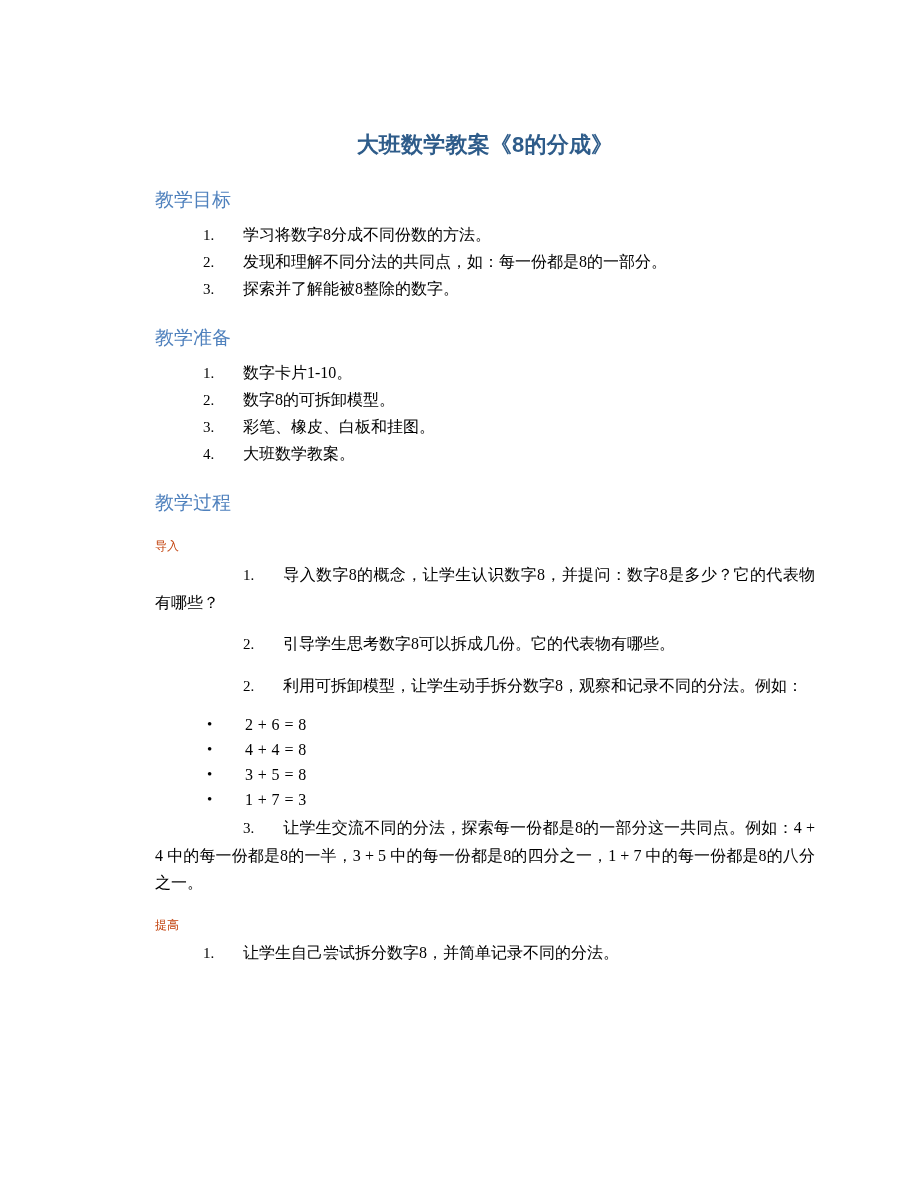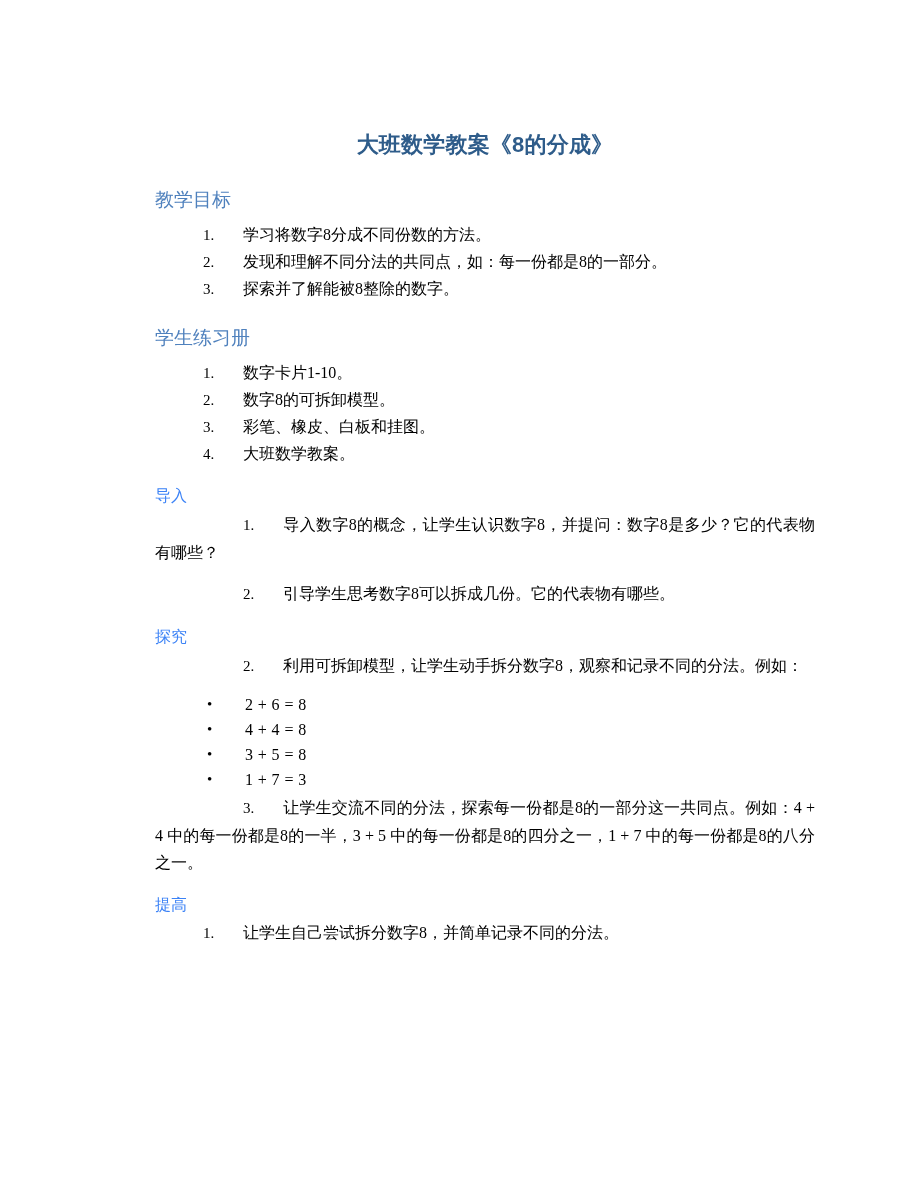--- a/index.html
+++ b/index.html
@@ -50,24 +50,24 @@
     color: #4F81BD;
     font-family: "Liberation Sans", "DejaVu Sans", sans-serif;
   }
   .h1.spaced {
     margin-top: 22px;
   }
 
   
   .h2 {
     margin: 18px 0 4px 0;
-    font-size: 16px;
+    font-size: 12px;
     line-height: 22px;
     font-weight: normal;
-    color: #3b82f6;
+    color: #c2410c;
     font-family: "Liberation Sans", "DejaVu Sans", sans-serif;
   }
 
   
   ol.num-list {
     list-style: none;
     margin: 0;
     padding: 0;
   }
   ol.num-list > li {
@@ -150,48 +150,48 @@
       <li>
         <span class="marker">2.</span>
         <span>发现和理解不同分法的共同点，如：每一份都是8的一部分。</span>
       </li>
       <li>
         <span class="marker">3.</span>
         <span>探索并了解能被8整除的数字。</span>
       </li>
     </ol>
 
-    <h2 class="h1 spaced">学生练习册</h2>
+    <h2 class="h1 spaced">教学准备</h2>
     <ol class="num-list">
       <li>
         <span class="marker">1.</span>
         <span>数字卡片1-10。</span>
       </li>
       <li>
         <span class="marker">2.</span>
         <span>数字8的可拆卸模型。</span>
       </li>
       <li>
         <span class="marker">3.</span>
         <span>彩笔、橡皮、白板和挂图。</span>
       </li>
       <li>
         <span class="marker">4.</span>
         <span>大班数学教案。</span>
       </li>
     </ol>
 
+    <h2 class="h1 spaced">教学过程</h2>
 
     <h3 class="h2">导入</h3>
     <ol class="para-list">
       <li><span class="marker">1.</span><span>导入数字8的概念，让学生认识数字8，并提问：数字8是多少？它的代表物有哪些？</span></li>
       <li><span class="marker">2.</span><span>引导学生思考数字8可以拆成几份。它的代表物有哪些。</span></li>
     </ol>
 
-    <h3 class="h2">探究</h3>
     <ol class="para-list">
       <li class="tight"><span class="marker">2.</span><span>利用可拆卸模型，让学生动手拆分数字8，观察和记录不同的分法。例如：</span></li>
     </ol>
 
     <ul class="bullet-list">
       <li>
         <span class="bullet">•</span>
         <span class="eq">2 + 6 = 8</span>
       </li>
       <li>

